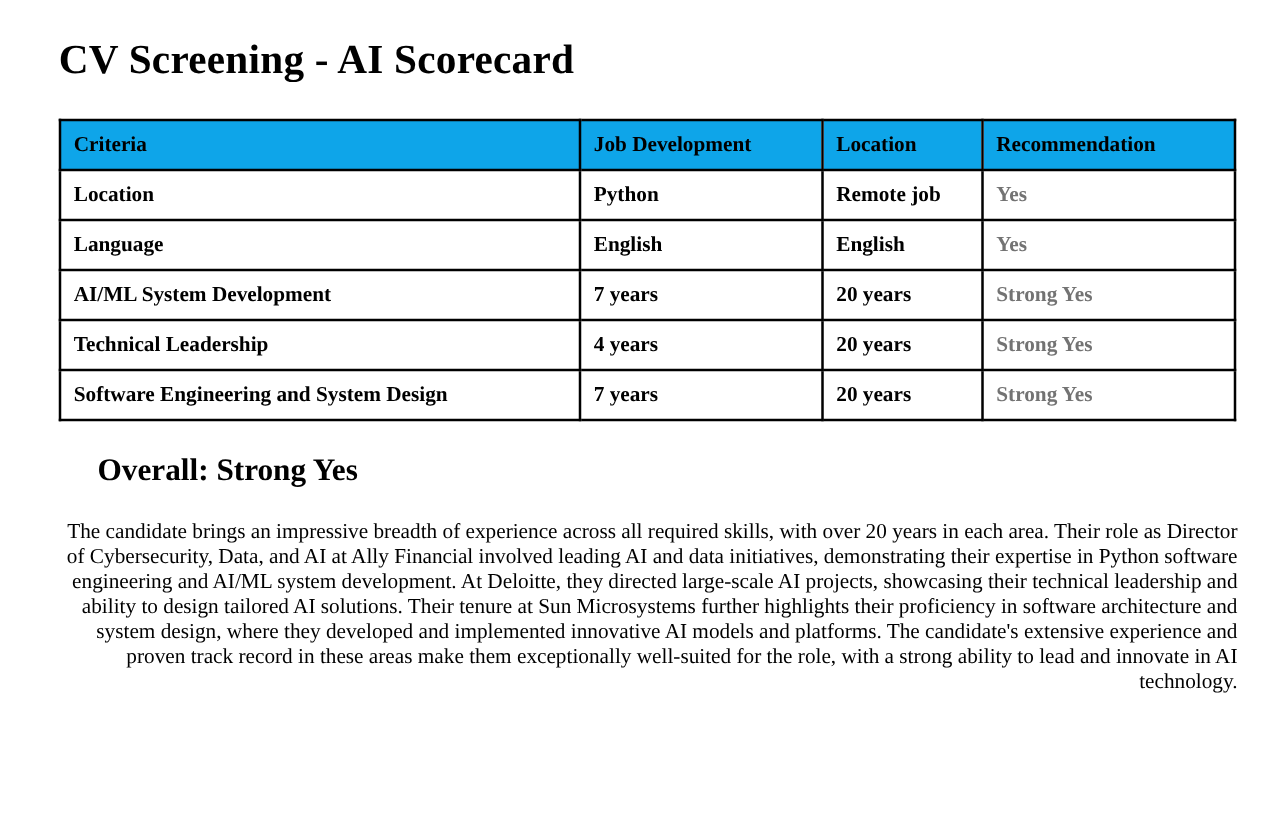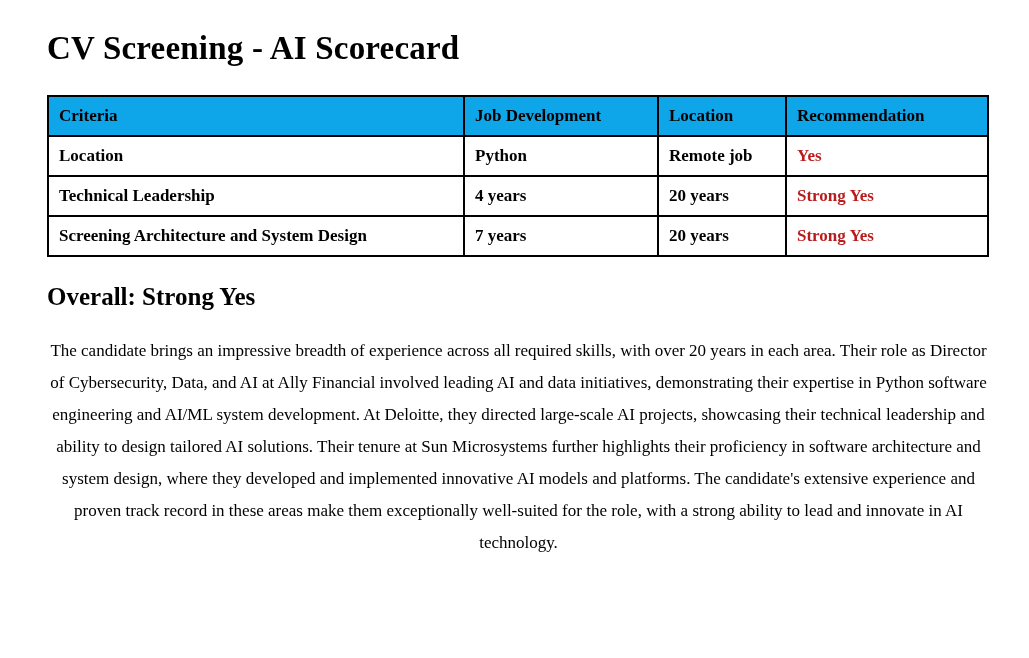--- a/index.html
+++ b/index.html
@@ -39,34 +39,35 @@
   }
   table.scorecard th {
     background: #0ea5e9;
     font-weight: bold;
   }
   col.c-criteria { width: 416px; }
   col.c-jobreq   { width: 194px; }
   col.c-cand     { width: 128px; }
   col.c-rec      { width: 202px; }
   td.rec {
-    color: #b91c1c;
+    color: #737373;
     font-weight: bold;
   }
   h2.overall {
     font-size: 25px;
     font-weight: bold;
     margin-top: 26px;
     margin-bottom: 24px;
+    margin-left: 31px;
   }
   p.summary {
     font-size: 17px;
-    line-height: 32px;
+    line-height: 20px;
     width: 943px;
-    text-align: center;
+    text-align: right;
   }
 </style>
 </head>
 <body>
 
 <div class="page">
 
   <h1 class="title">CV Screening - AI Scorecard</h1>
 
   <table class="scorecard">
@@ -85,27 +86,39 @@
       </tr>
     </thead>
     <tbody>
       <tr>
         <td>Location</td>
         <td>Python</td>
         <td>Remote job</td>
         <td class="rec">Yes</td>
       </tr>
       <tr>
+        <td>Language</td>
+        <td>English</td>
+        <td>English</td>
+        <td class="rec">Yes</td>
+      </tr>
+      <tr>
+        <td>AI/ML System Development</td>
+        <td>7 years</td>
+        <td>20 years</td>
+        <td class="rec">Strong Yes</td>
+      </tr>
+      <tr>
         <td>Technical Leadership</td>
         <td>4 years</td>
         <td>20 years</td>
         <td class="rec">Strong Yes</td>
       </tr>
       <tr>
-        <td>Screening Architecture and System Design</td>
+        <td>Software Engineering and System Design</td>
         <td>7 years</td>
         <td>20 years</td>
         <td class="rec">Strong Yes</td>
       </tr>
     </tbody>
   </table>
 
   <h2 class="overall">Overall: Strong Yes</h2>
 
   <p class="summary">The candidate brings an impressive breadth of experience across all required skills, with over 20 years in each area. Their role as Director of Cybersecurity, Data, and AI at Ally Financial involved leading AI and data initiatives, demonstrating their expertise in Python software engineering and AI/ML system development. At Deloitte, they directed large-scale AI projects, showcasing their technical leadership and ability to design tailored AI solutions. Their tenure at Sun Microsystems further highlights their proficiency in software architecture and system design, where they developed and implemented innovative AI models and platforms. The candidate's extensive experience and proven track record in these areas make them exceptionally well-suited for the role, with a strong ability to lead and innovate in AI technology.</p>

